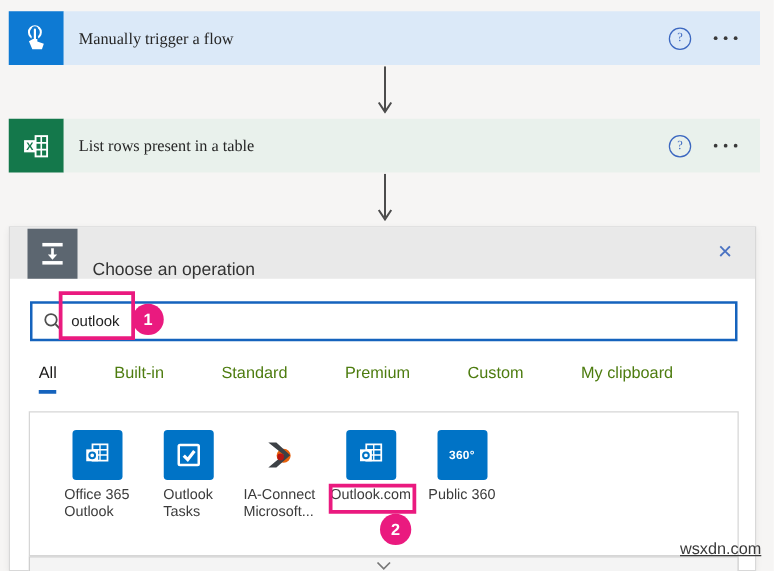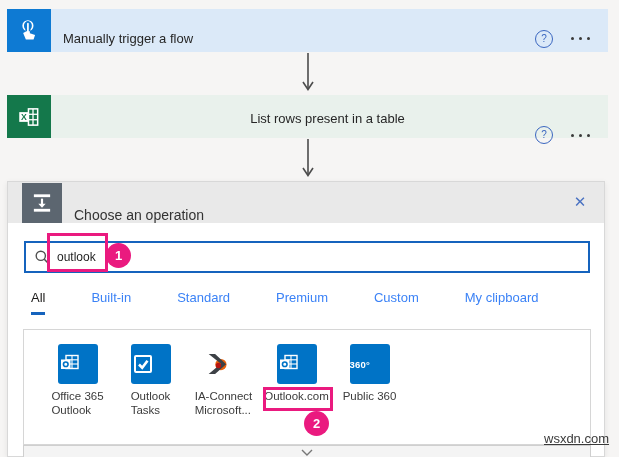--- a/index.html
+++ b/index.html
@@ -6,36 +6,36 @@
   body{
     width:619px;height:457px;overflow:hidden;position:relative;
     background:#f6f5f4;
     font-family:"Liberation Sans","DejaVu Sans",sans-serif;
     -webkit-font-smoothing:antialiased;
   }
 
   
   .step{position:absolute;left:7px;width:601px;height:43px;display:flex;cursor:pointer;}
   .step-icon{width:44px;height:43px;flex:0 0 44px;display:flex;align-items:center;justify-content:center;}
-  .step-body{flex:1;display:flex;align-items:center;padding:16px 16px 0 12px;}
+  .step-body{flex:1;display:flex;align-items:center;padding:0 16px 0 12px;font-family:Liberation Serif, serif;}
   .step-title{font-size:13px;color:#262626;}
   .step-right{margin-left:auto;display:flex;align-items:center;gap:16px;}
   .help-badge{
     width:16px;height:16px;border:1px solid #3b67c0;border-radius:50%;
     color:#3b67c0;font-size:10px;line-height:16px;text-align:center;cursor:pointer;flex:0 0 auto;
   }
   .dots{display:flex;gap:5px;align-items:center;cursor:pointer;padding:4px 2px;}
   .dots i{width:3px;height:3px;border-radius:50%;background:#3a3a3a;display:block;}
 
   #step1{top:9px;}
   #step1 .step-icon{background:#0e7ad3;}
   #step1 .step-body{background:#dbe9f8;}
   #step2{top:95px;}
   #step2 .step-icon{background:#14784b;}
-  #step2 .step-body{background:#e9f1ec;flex-direction:column;}
+  #step2 .step-body{background:#e9f1ec;}
 
   .flow-arrow{position:absolute;left:302px;width:12px;height:38px;}
 
   
   .panel{
     position:absolute;left:7px;top:181px;width:598px;height:276px;
     background:#fff;border:1px solid #d8d8d8;box-sizing:border-box;
     box-shadow:0 2px 6px rgba(0,0,0,.08);
   }
   .panel-header{
@@ -60,35 +60,35 @@
   .search-input{
     border:none;outline:none;flex:1;height:100%;font-size:12px;color:#1f1f1f;
     font-family:inherit;background:transparent;padding:0;
   }
 
   .tabs{
     position:absolute;left:0;top:104px;width:100%;
     display:flex;gap:46px;padding-left:23px;box-sizing:border-box;
   }
   .tab{
-    font-size:13px;color:#3b82f6;padding:4px 0 7px 0;cursor:pointer;white-space:nowrap;
+    font-size:13px;color:#4d7c0f;padding:4px 0 7px 0;cursor:pointer;white-space:nowrap;
   }
   .tab.active{color:#1b1a19;border-bottom:3px solid #1563bd;}
 
   .grid-box{
     position:absolute;left:15px;top:147px;width:568px;height:116px;
     border:1px solid #d6d6d6;background:#fff;box-sizing:border-box;
     display:flex;padding-left:17px;
   }
   .tile{
     width:73px;flex:0 0 73px;display:flex;flex-direction:column;align-items:center;
     padding-top:14px;cursor:pointer;
   }
   .tile-icon{
-    width:40px;height:40px;border-radius:3px;display:flex;align-items:center;justify-content:flex-start;
+    width:40px;height:40px;border-radius:3px;display:flex;align-items:center;justify-content:center;
     flex:0 0 auto;
   }
   .tile-icon.blue{background:#0073c6;}
   .tile-icon.plain{background:transparent;}
   .badge-360{color:#fff;font-size:9.5px;font-weight:bold;letter-spacing:.2px;}
   .tile-label{margin-top:5px;font-size:11.5px;line-height:14px;color:#3b3b3b;text-align:left;}
 
   .expand-bar{
     position:absolute;left:15px;top:263px;width:568px;height:13px;
     background:#f4f4f4;border:1px solid #cfcfcf;box-sizing:border-box;

